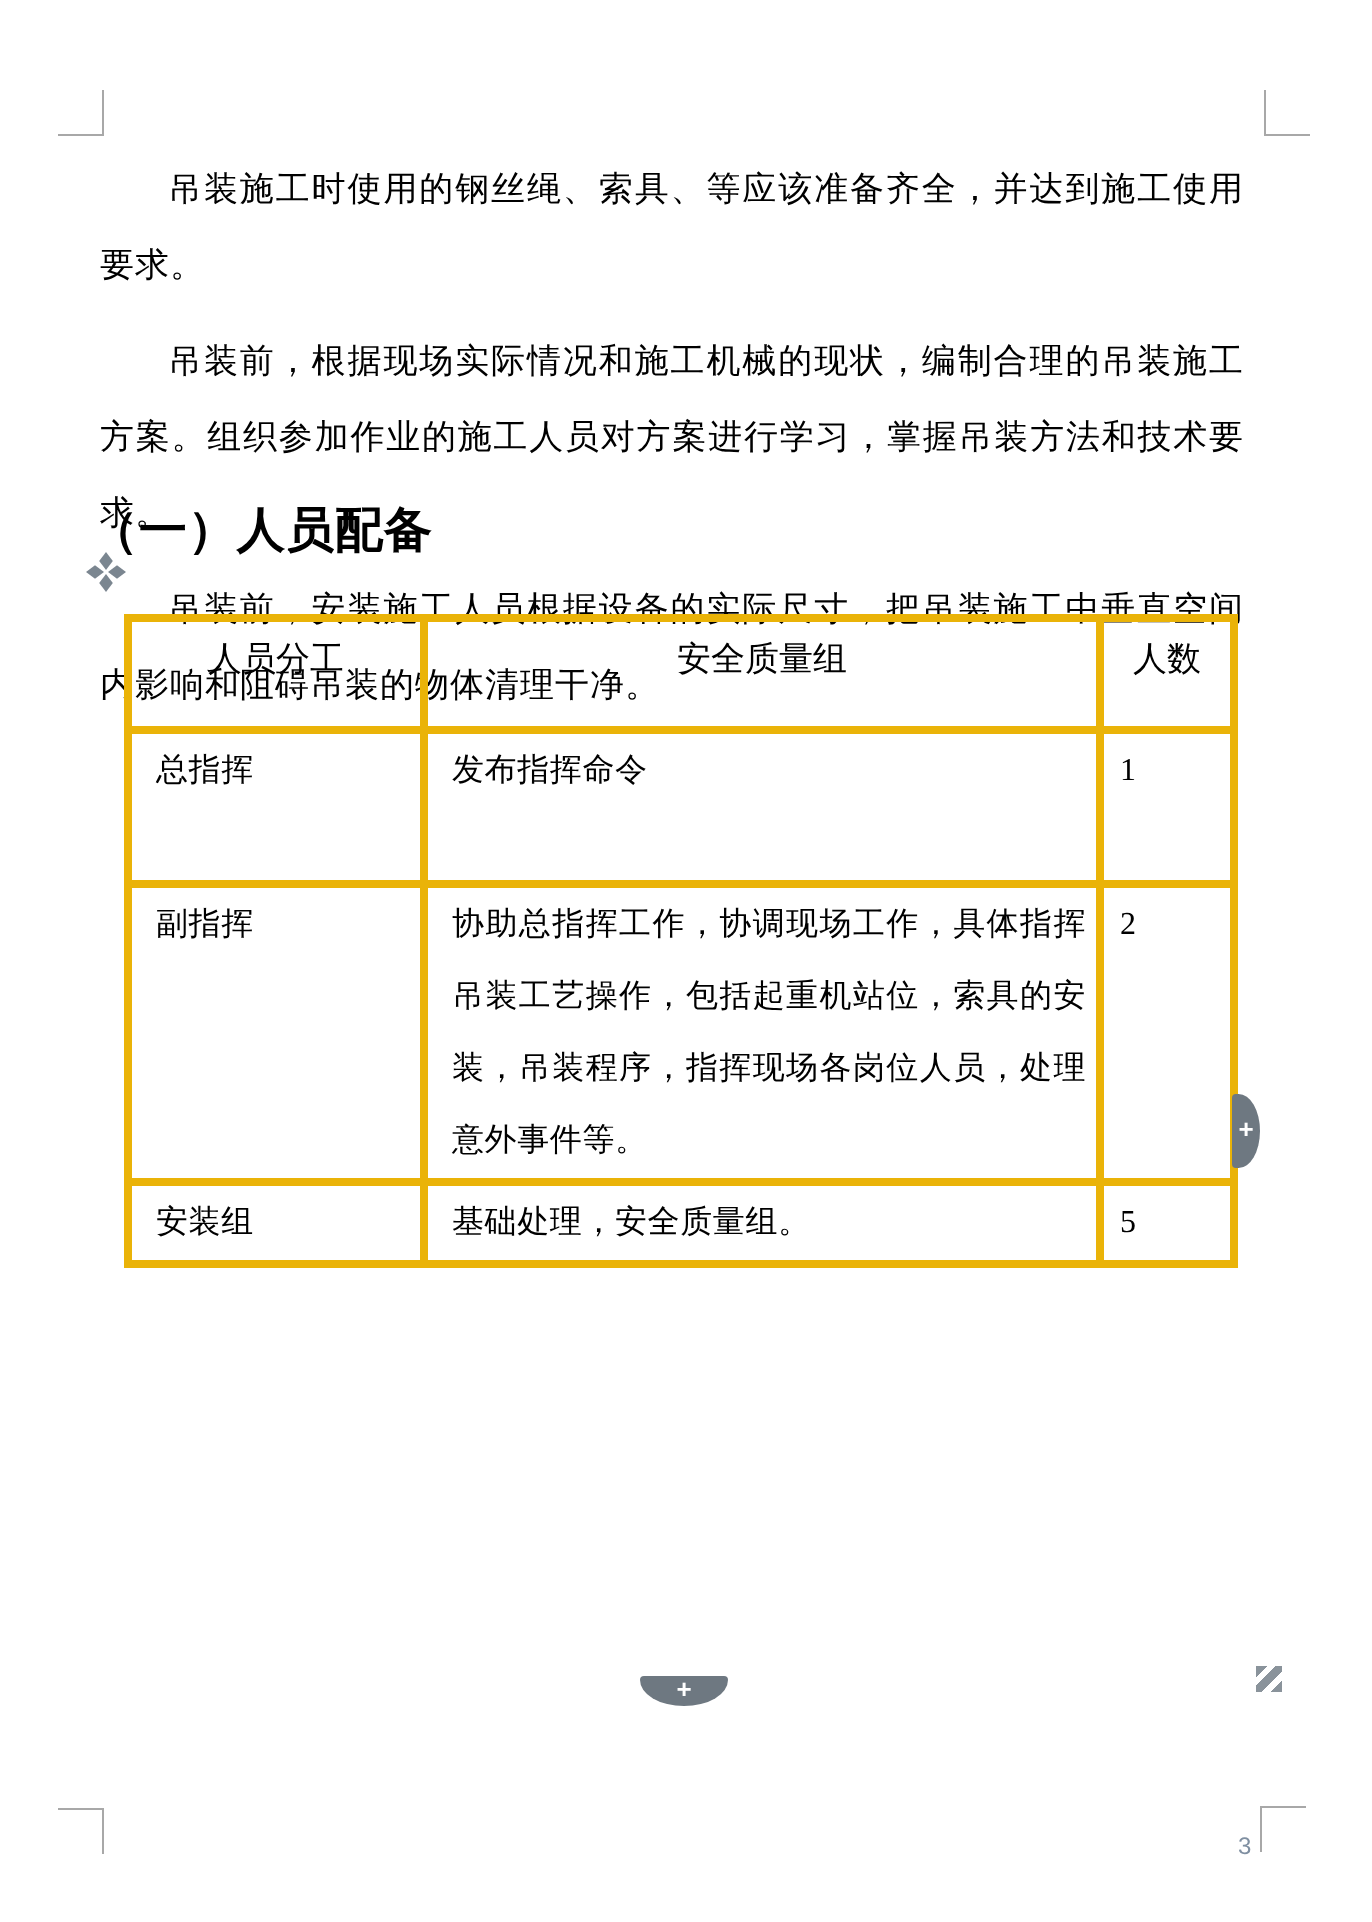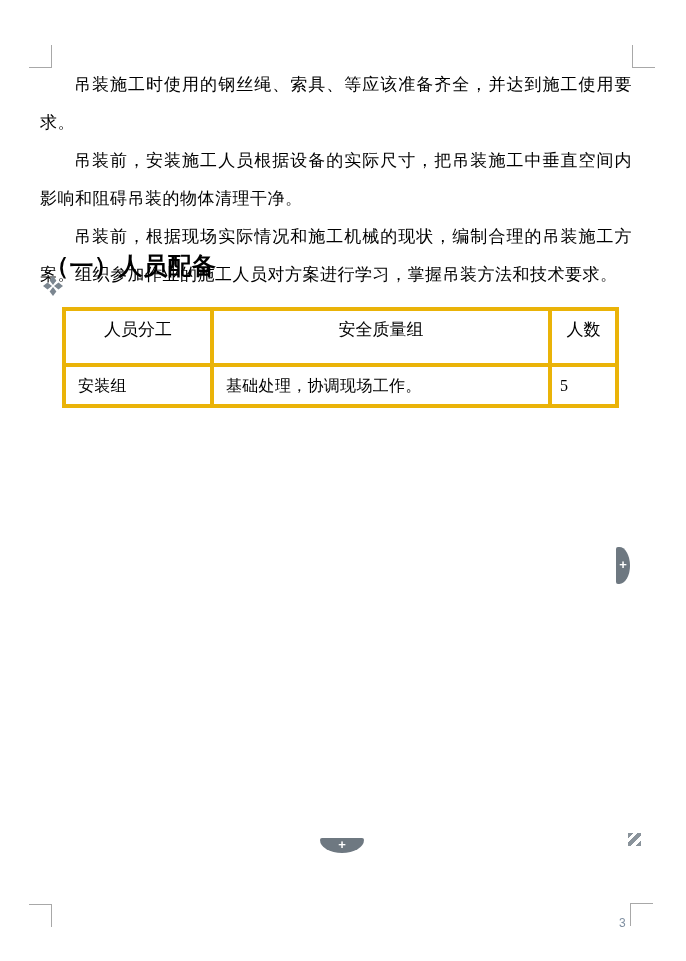--- a/index.html
+++ b/index.html
@@ -5,21 +5,21 @@
   html,body{margin:0;padding:0;background:#ffffff;}
   #page{
     position:relative;width:686px;height:961px;background:#fff;
     font-family:"Liberation Serif","DejaVu Serif",serif;color:#000;overflow:hidden;
   }
   
   #bodytext{
     position:absolute;left:40px;top:66px;width:592px;
     font-size:17px;line-height:38px;text-align:justify;letter-spacing:0.5px;
   }
-  #bodytext p{margin:0;text-indent:34px;}
+  #bodytext p{margin:10px;text-indent:34px;}
   
   #heading{
     position:absolute;left:45px;top:254px;font-size:24px;font-weight:bold;
     line-height:24px;letter-spacing:0.5px;
   }
   
   table.doc-table{
     position:absolute;left:62px;top:293px;border-collapse:collapse;
     table-layout:fixed;width:553px;
   }
@@ -71,22 +71,22 @@
 
 <div id="page">
 
   <div id="crop-tl" class="crop"></div>
   <div id="crop-tr" class="crop"></div>
   <div id="crop-bl" class="crop"></div>
   <div id="crop-br" class="crop"></div>
 
   <div id="bodytext">
     <p>吊装施工时使用的钢丝绳、索具、等应该准备齐全，并达到施工使用要求。</p>
+    <p>吊装前，根据现场实际情况和施工机械的现状，编制合理的吊装施工方案。组织参加作业的施工人员对方案进行学习，掌握吊装方法和技术要求。</p>
     <p>吊装前，安装施工人员根据设备的实际尺寸，把吊装施工中垂直空间内影响和阻碍吊装的物体清理干净。</p>
-    <p>吊装前，根据现场实际情况和施工机械的现状，编制合理的吊装施工方案。组织参加作业的施工人员对方案进行学习，掌握吊装方法和技术要求。</p>
   </div>
 
   <div id="heading">（一）人员配备</div>
 
   <div id="move-handle">
     <span>
       <svg width="20" height="20" viewBox="0 0 20 20">
         <g fill="#7b8690">
           <polygon points="10,0 13.4,4.5 10,9 6.6,4.5"></polygon>
           <polygon points="10,11 13.4,15.5 10,20 6.6,15.5"></polygon>
@@ -102,23 +102,33 @@
       <col style="width:148px">
       <col style="width:338px">
       <col style="width:67px">
     </colgroup>
     <tbody>
         <tr style="height:56px">
       <th>人员分工</th>
       <th>安全质量组</th>
       <th>人数</th>
     </tr>
+    <tr style="height:77px">
+      <td>总指挥</td>
+      <td>发布指挥命令</td>
+      <td class="count">1</td>
+    </tr>
+    <tr style="height:148px">
+      <td>副指挥</td>
+      <td>协助总指挥工作，协调现场工作，具体指挥吊装工艺操作，包括起重机站位，索具的安装，吊装程序，指挥现场各岗位人员，处理意外事件等。</td>
+      <td class="count">2</td>
+    </tr>
     <tr style="height:38px">
       <td>安装组</td>
-      <td>基础处理，协调现场工作。</td>
+      <td>基础处理，安全质量组。</td>
       <td class="count">5</td>
     </tr>
   </tbody>
     </table>
 
   <div id="insert-col-tab">
     <span class="plus">+</span>
   </div>
 
   <div id="insert-row-tab">

